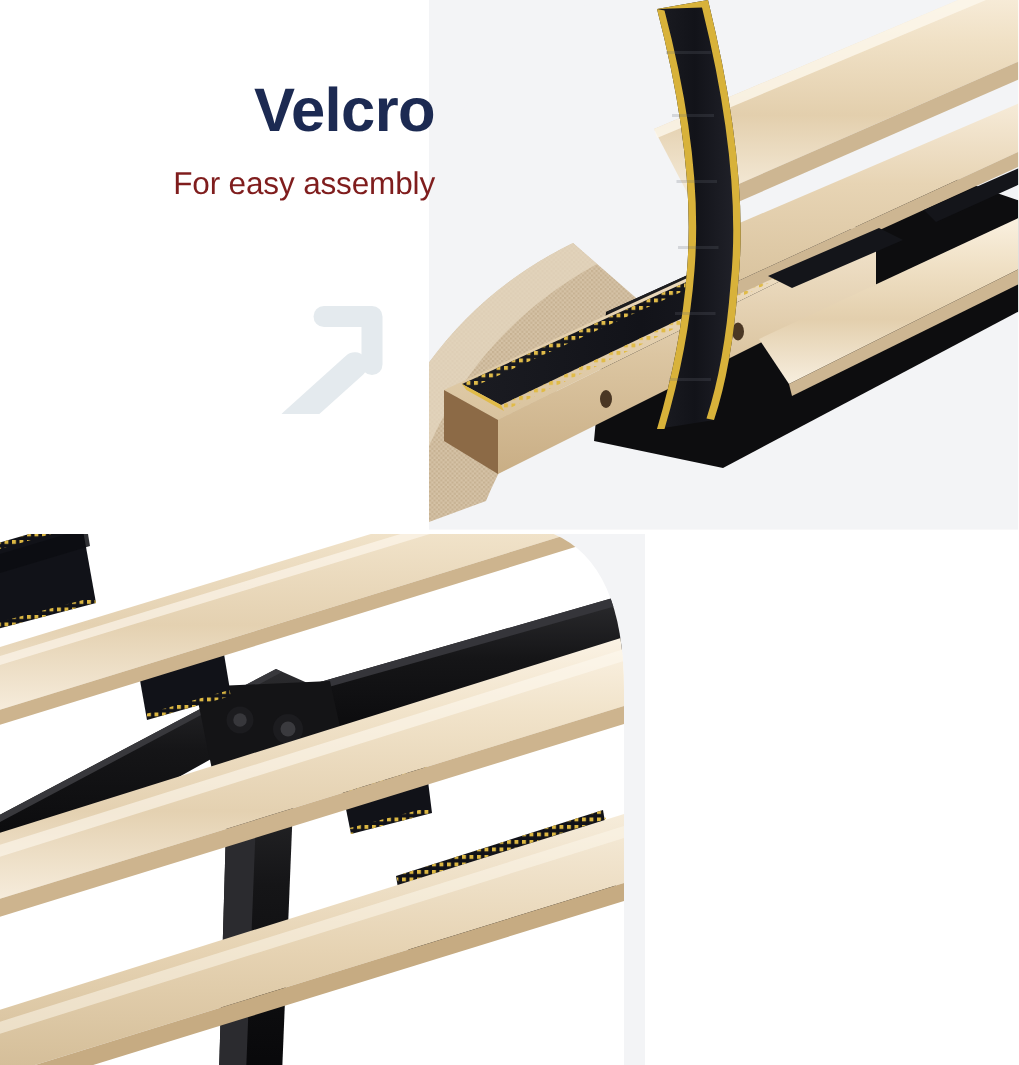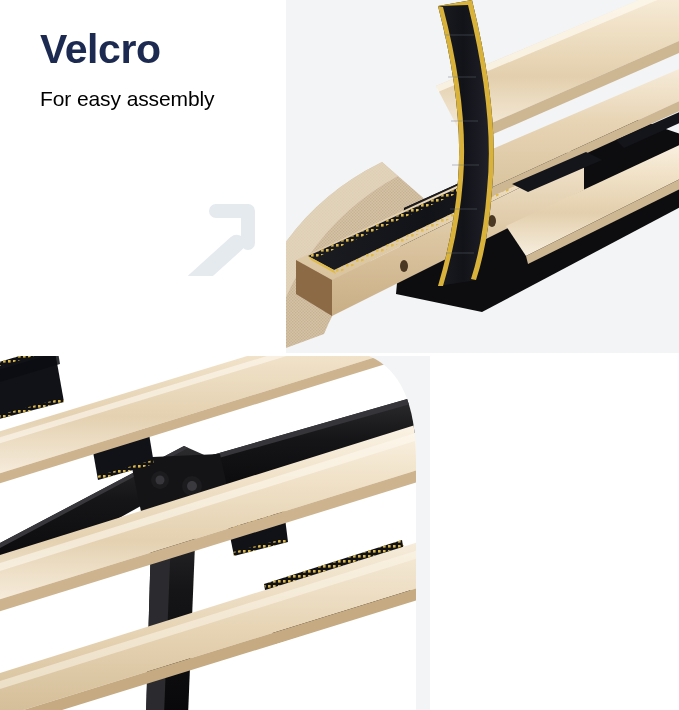--- a/index.html
+++ b/index.html
@@ -25,24 +25,24 @@
     background:#f3f4f6;
   }
 
   
   .txt{position:absolute;}
   .headline{
     color:#1c2a52;font-weight:bold;letter-spacing:-0.4px;
     line-height:1.06;margin:0;
   }
   .subhead{
-    color:#000000;font-weight:400;margin:0;letter-spacing:-0.1px;
-  }
-
-  #text-top{left:40px;top:28px;width:250px;text-align:left;}
+    color:#7f1d1d;font-weight:400;margin:0;letter-spacing:-0.1px;
+  }
+
+  #text-top{left:40px;top:52px;width:250px;text-align:right;}
   #text-top .headline{font-size:41px;}
   #text-top .subhead{font-size:21px;margin-top:16px;}
 
   
   .arrow{position:absolute;}
   #arrow-top{left:176px;top:198px;width:80px;height:78px;}
 
   
   .photo{position:absolute;}
   #photo-velcro{left:286px;top:-6px;width:400px;height:365px;}

